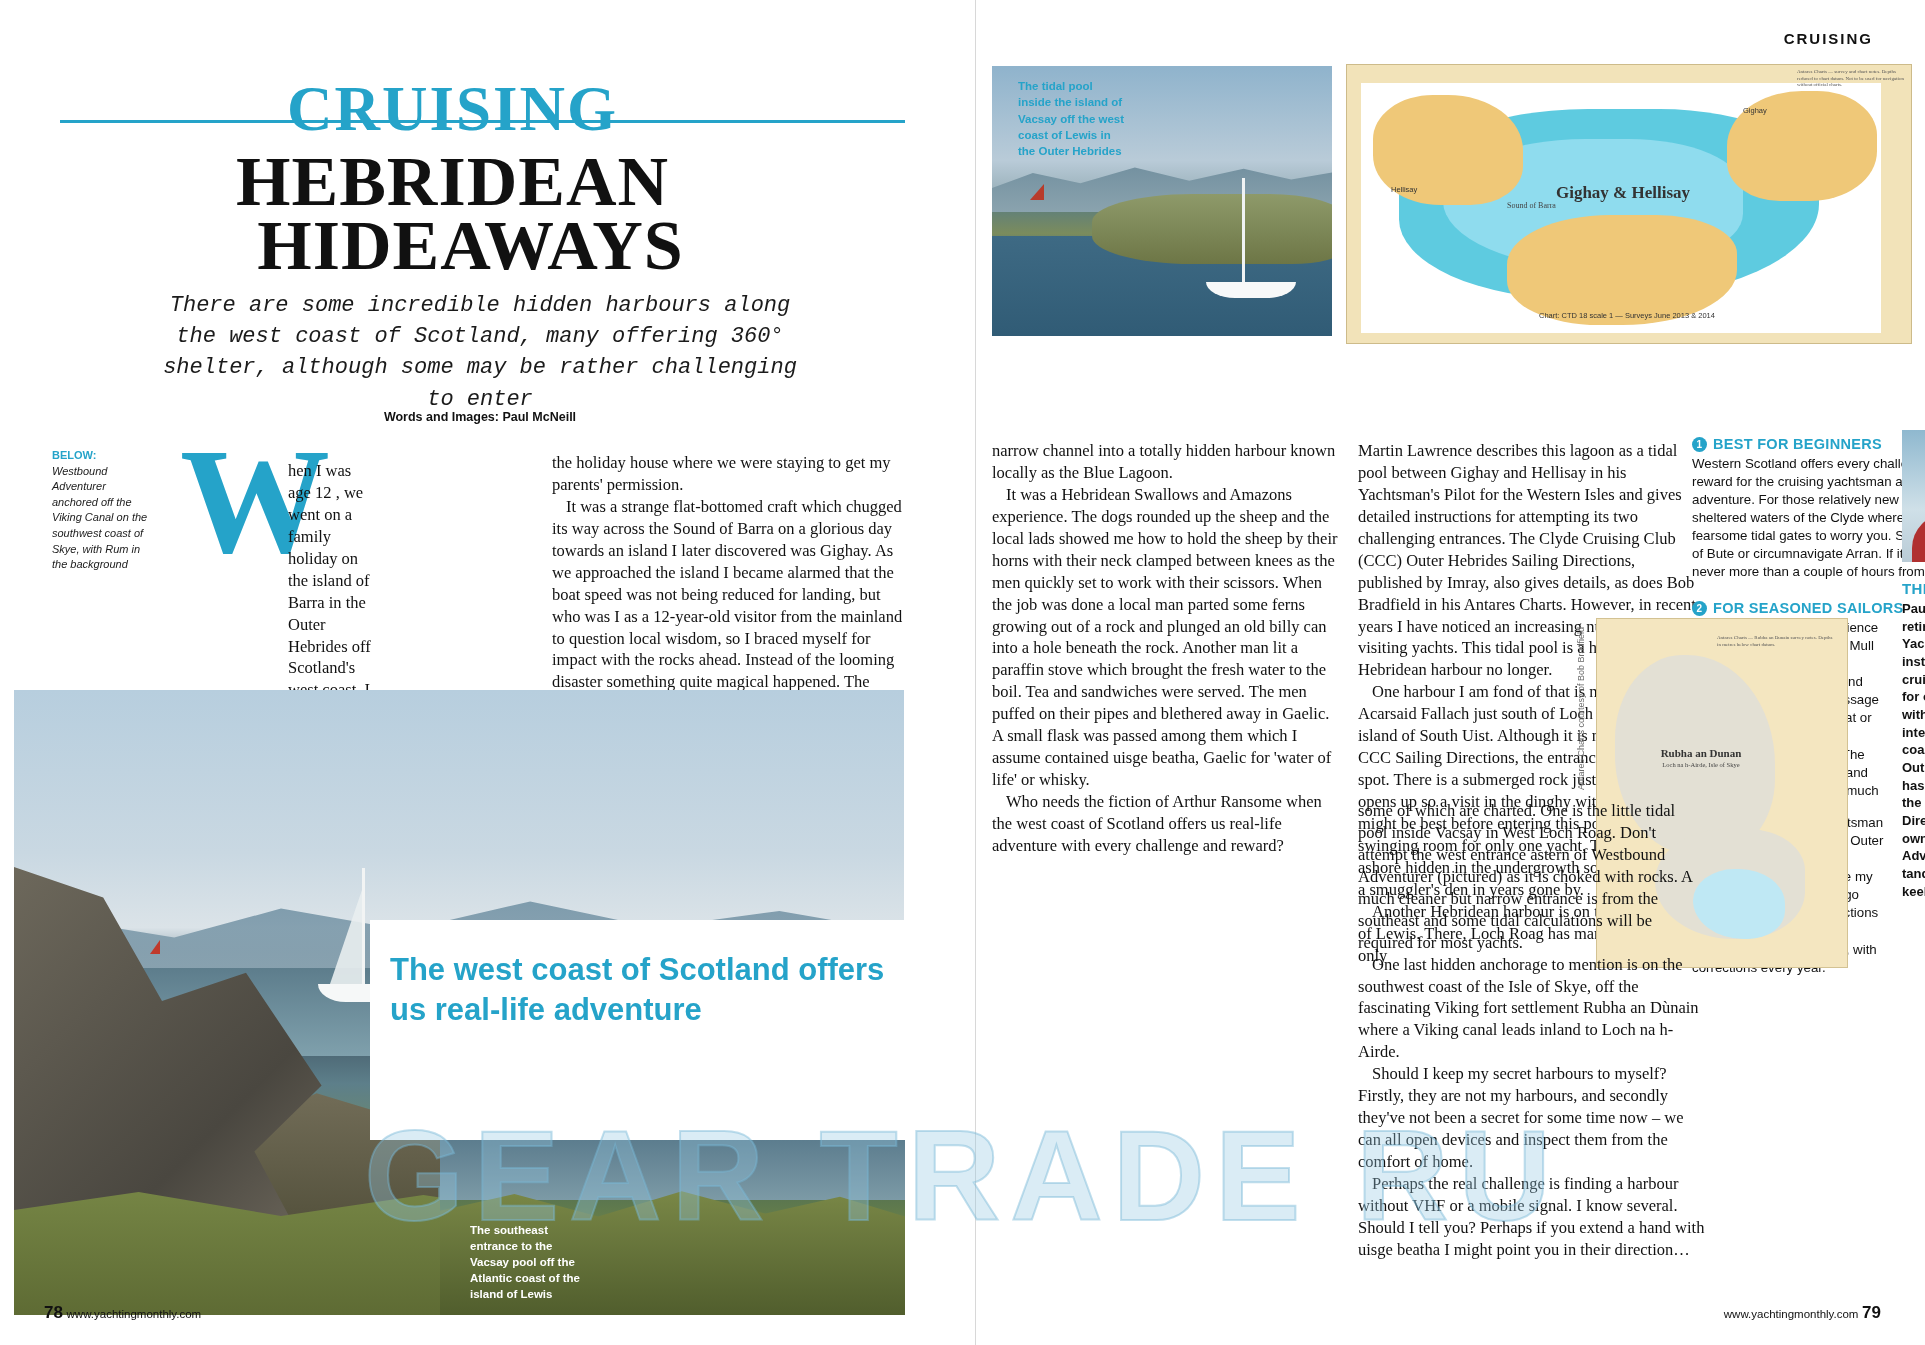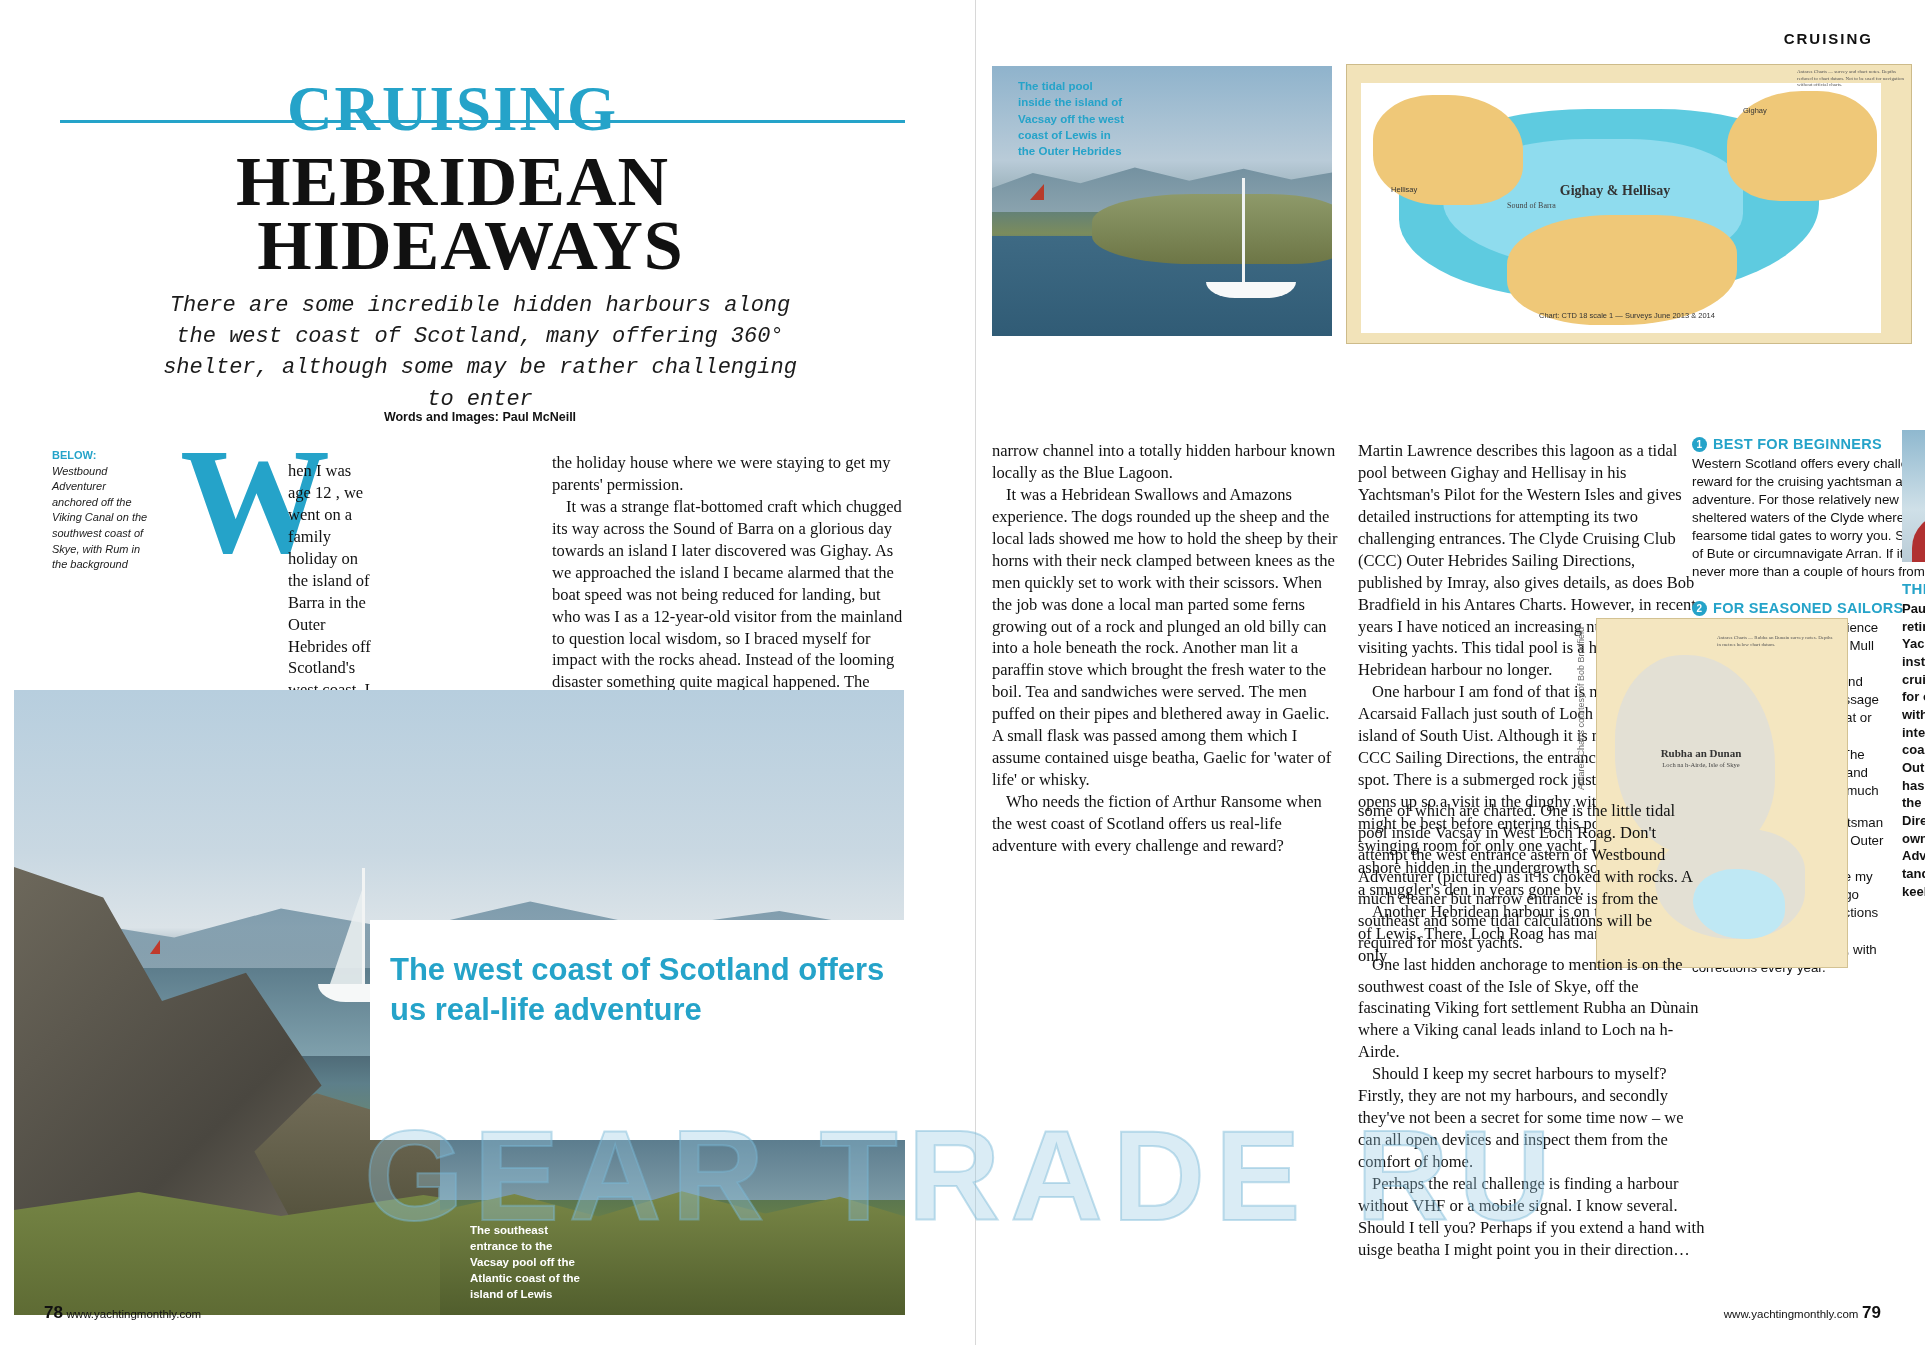--- a/index.html
+++ b/index.html
@@ -142,22 +142,22 @@
   .chart-top {
     position:absolute; left:370px; top:64px; width:566px; height:280px;
     background:#f2e3b9; border:1px solid #cdbb8a; overflow:hidden;
   }
   .ct-water { position:absolute; left:14px; top:18px; width:520px; height:250px; background:#ffffff; }
   .ct-shallow { position:absolute; left:52px; top:44px; width:420px; height:190px; background:#5ecbe0; border-radius:45% 38% 50% 42%; }
   .ct-shallow2 { position:absolute; left:96px; top:74px; width:300px; height:130px; background:#8fdcee; border-radius:50% 40% 45% 55%; }
   .ct-land1 { position:absolute; left:26px; top:30px; width:150px; height:110px; background:#efc878; border-radius:40% 50% 35% 45%; }
   .ct-land2 { position:absolute; left:160px; top:150px; width:230px; height:110px; background:#efc878; border-radius:45% 35% 50% 40%; }
   .ct-land3 { position:absolute; left:380px; top:26px; width:150px; height:110px; background:#efc878; border-radius:50% 40% 45% 35%; }
-  .ct-title { position:absolute; left:148px; top:118px; width:240px; text-align:center;
-    font-family:"Liberation Serif", serif; font-weight:bold; font-size:14px; color:#333; }
+  .ct-title { position:absolute; left:156px; top:118px; width:240px; text-align:center;
+    font-family:"Liberation Serif", serif; font-weight:bold; font-size:17px; color:#333; }
   .ct-sub { position:absolute; left:160px; top:136px; width:240px; text-align:left;
     font-size:8px; color:#444; }
   .ct-label { position:absolute; font-size:7.5px; color:#333; font-family:"Liberation Sans", sans-serif; }
   .ct-note { position:absolute; right:4px; top:4px; width:110px; font-size:5px; color:#555; line-height:1.3; }
 
   
   .rcol-left {
     position:absolute; left:16px; top:440px; width:346px;
     font-size:16.5px; line-height:1.33; color:#111;
   }

